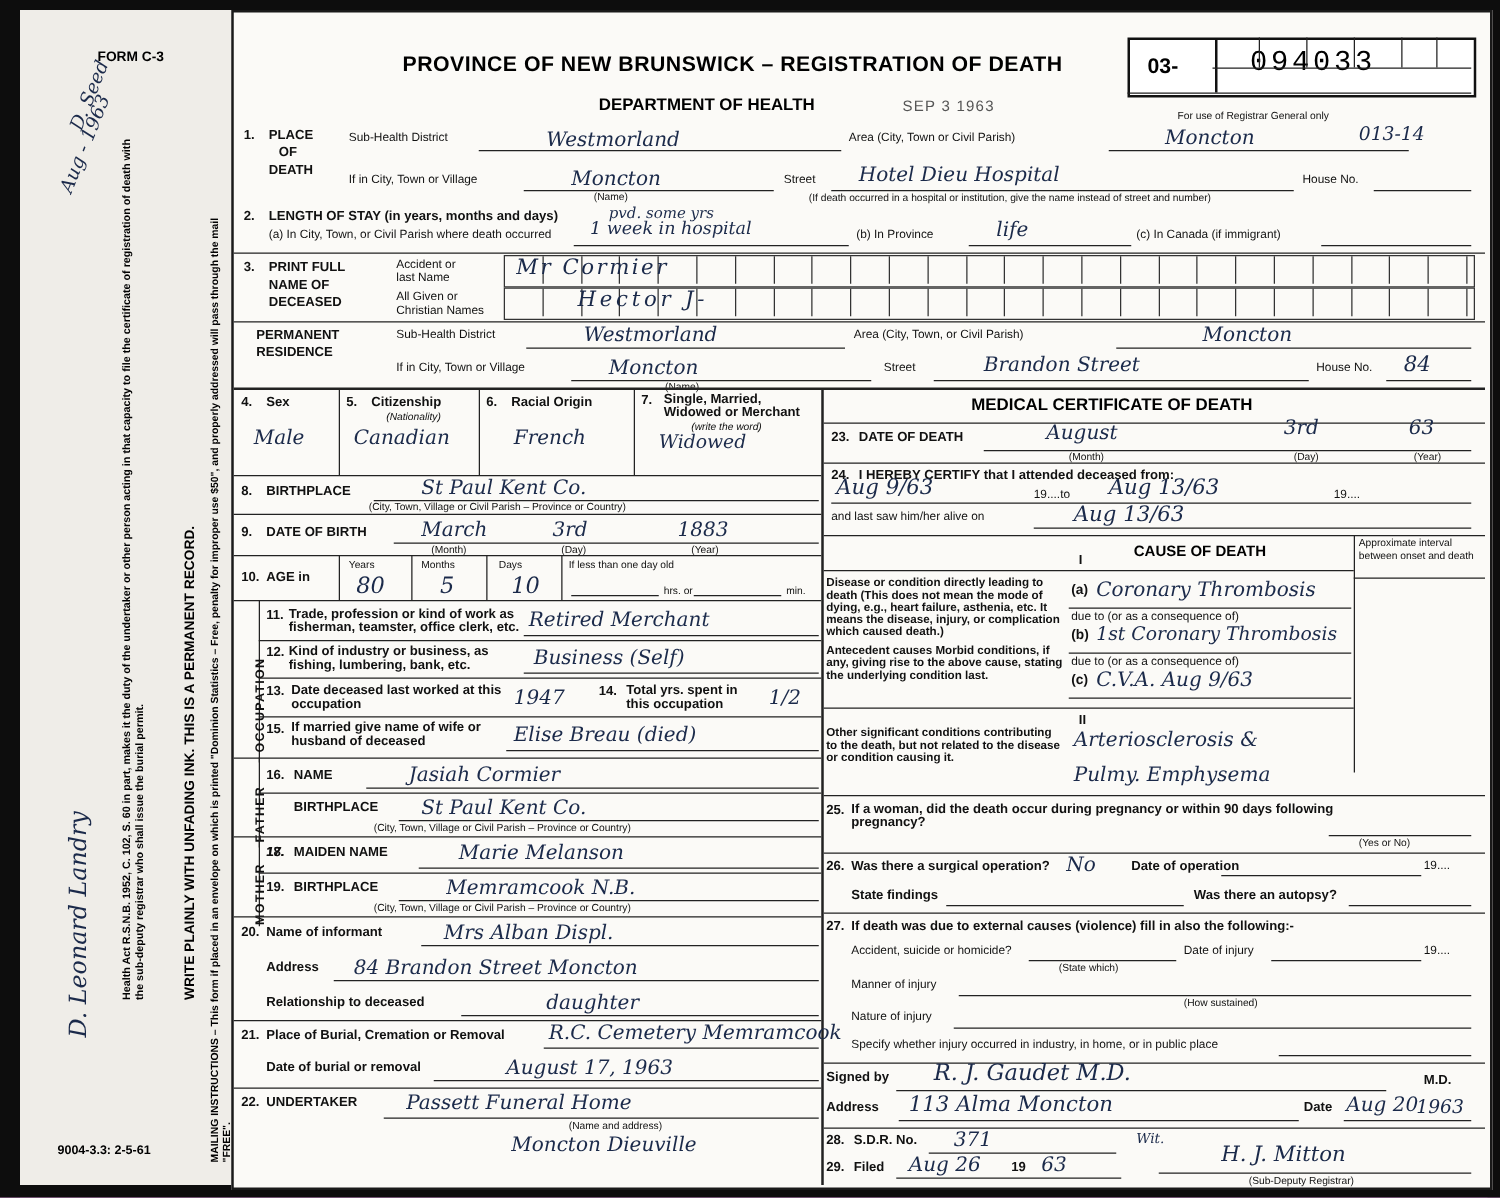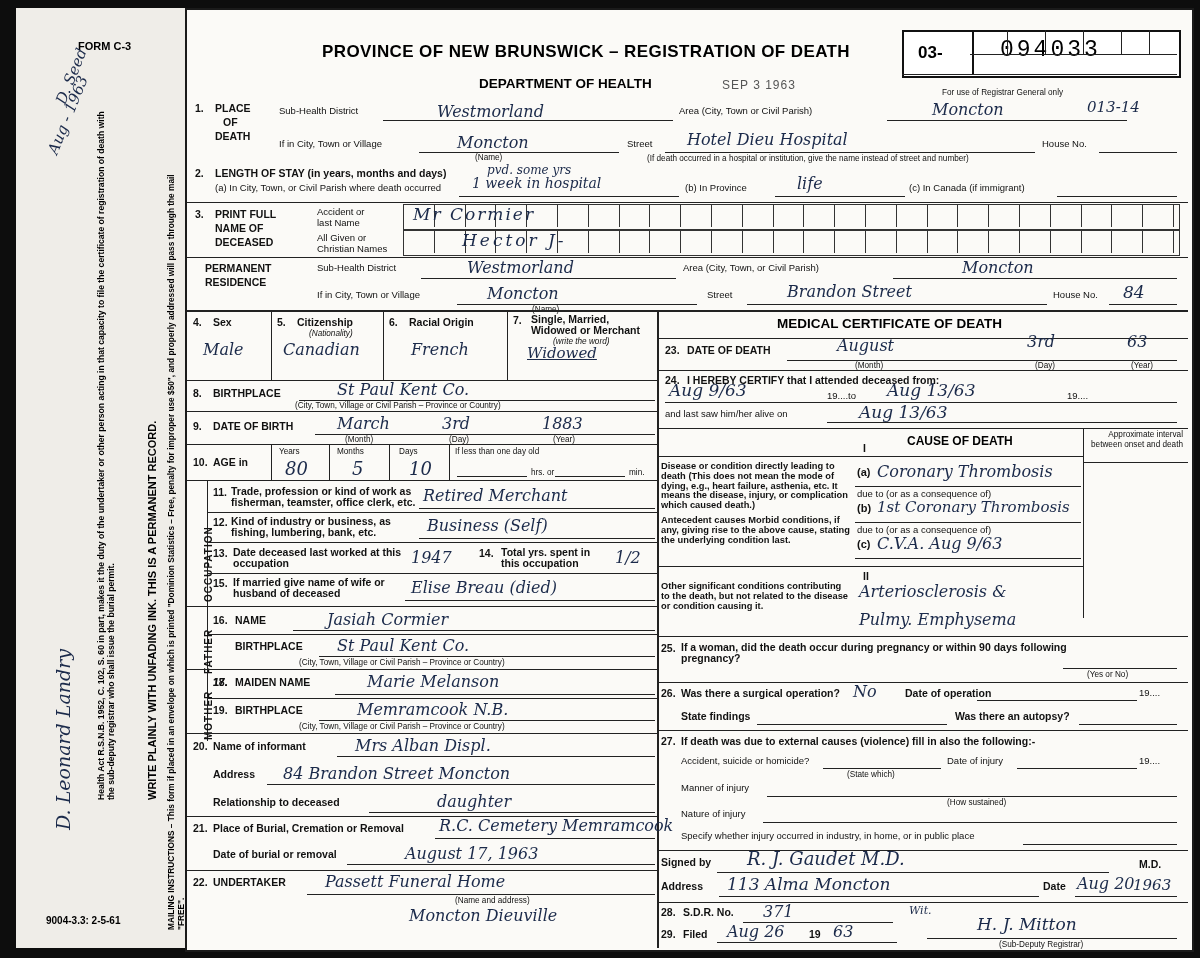--- a/index.html
+++ b/index.html
@@ -241,21 +241,21 @@
     <div class="t tiny-i" style="left:122px;top:319px;font-style:italic;">(Nationality)</div>
     <div class="t hw" style="left:96px;top:330px;font-size:16px;">Canadian</div>
 
     <div class="t lbl" style="left:202px;top:306px;">6.</div>
     <div class="t lbl" style="left:222px;top:306px;">Racial Origin</div>
     <div class="t hw" style="left:224px;top:330px;font-size:16px;">French</div>
 
     <div class="t lbl" style="left:326px;top:304px;">7.</div>
     <div class="t lbl" style="left:344px;top:304px;width:124px;white-space:normal;line-height:11px;">Single, Married, Widowed or Merchant</div>
     <div class="t tiny-i" style="left:366px;top:327px;">(write the word)</div>
-    <div class="t hw" style="left:340px;top:334px;font-size:15px;text-decoration:underline;">Widowed</div>
+    <div class="t hw" style="left:340px;top:334px;font-size:15px;">Widowed</div>
 
     <div class="hline" style="left:0px;top:370px;width:470px;"></div>
 
     <div class="t lbl" style="left:6px;top:377px;">8.</div>
     <div class="t lbl" style="left:26px;top:377px;">BIRTHPLACE</div>
     <div class="hline" style="left:112px;top:390px;width:356px;"></div>
     <div class="t hw" style="left:150px;top:370px;font-size:16px;">St Paul Kent Co.</div>
     <div class="t tiny" style="left:108px;top:391px;">(City, Town, Village or Civil Parish – Province or Country)</div>
     <div class="hline" style="left:0px;top:401px;width:470px;"></div>
 
@@ -400,21 +400,21 @@
     <div class="t hw" style="left:482px;top:370px;font-size:17px;">Aug 9/63</div>
     <div class="t lbl2" style="left:640px;top:380px;">19....to</div>
     <div class="t hw" style="left:700px;top:370px;font-size:17px;">Aug 13/63</div>
     <div class="t lbl2" style="left:880px;top:380px;">19....</div>
     <div class="t lbl2" style="left:478px;top:398px;">and last saw him/her alive on</div>
     <div class="hline" style="left:640px;top:412px;width:350px;"></div>
     <div class="t hw" style="left:672px;top:392px;font-size:17px;">Aug 13/63</div>
     <div class="hline" style="left:472px;top:418px;width:529px;"></div>
 
     <div class="t b" style="left:720px;top:424px;font-size:12px;">CAUSE OF DEATH</div>
-    <div class="t tiny" style="left:900px;top:420px;width:96px;white-space:normal;line-height:9.5px;text-align:right;">Approximate interval between onset and death</div>
+    <div class="t tiny" style="left:900px;top:420px;width:96px;white-space:normal;line-height:9.5px;text-align:left;">Approximate interval between onset and death</div>
     <div class="vline" style="left:896px;top:418px;height:190px;"></div>
     <div class="hline" style="left:472px;top:446px;width:424px;"></div>
     <div class="hline" style="left:896px;top:452px;width:105px;"></div>
     <div class="t lbl" style="left:676px;top:432px;">I</div>
 
     <div class="t lbl" style="left:474px;top:452px;width:190px;white-space:normal;line-height:9.8px;font-size:9.3px;">Disease or condition directly leading to death (This does not mean the mode of dying, e.g., heart failure, asthenia, etc. It means the disease, injury, or complication which caused death.)</div>
     <div class="t lbl" style="left:670px;top:456px;font-size:11px;">(a)</div>
     <div class="hline" style="left:668px;top:476px;width:226px;"></div>
     <div class="t hw" style="left:690px;top:452px;font-size:16px;">Coronary Thrombosis</div>
     <div class="t lbl2" style="left:670px;top:478px;">due to (or as a consequence of)</div>

